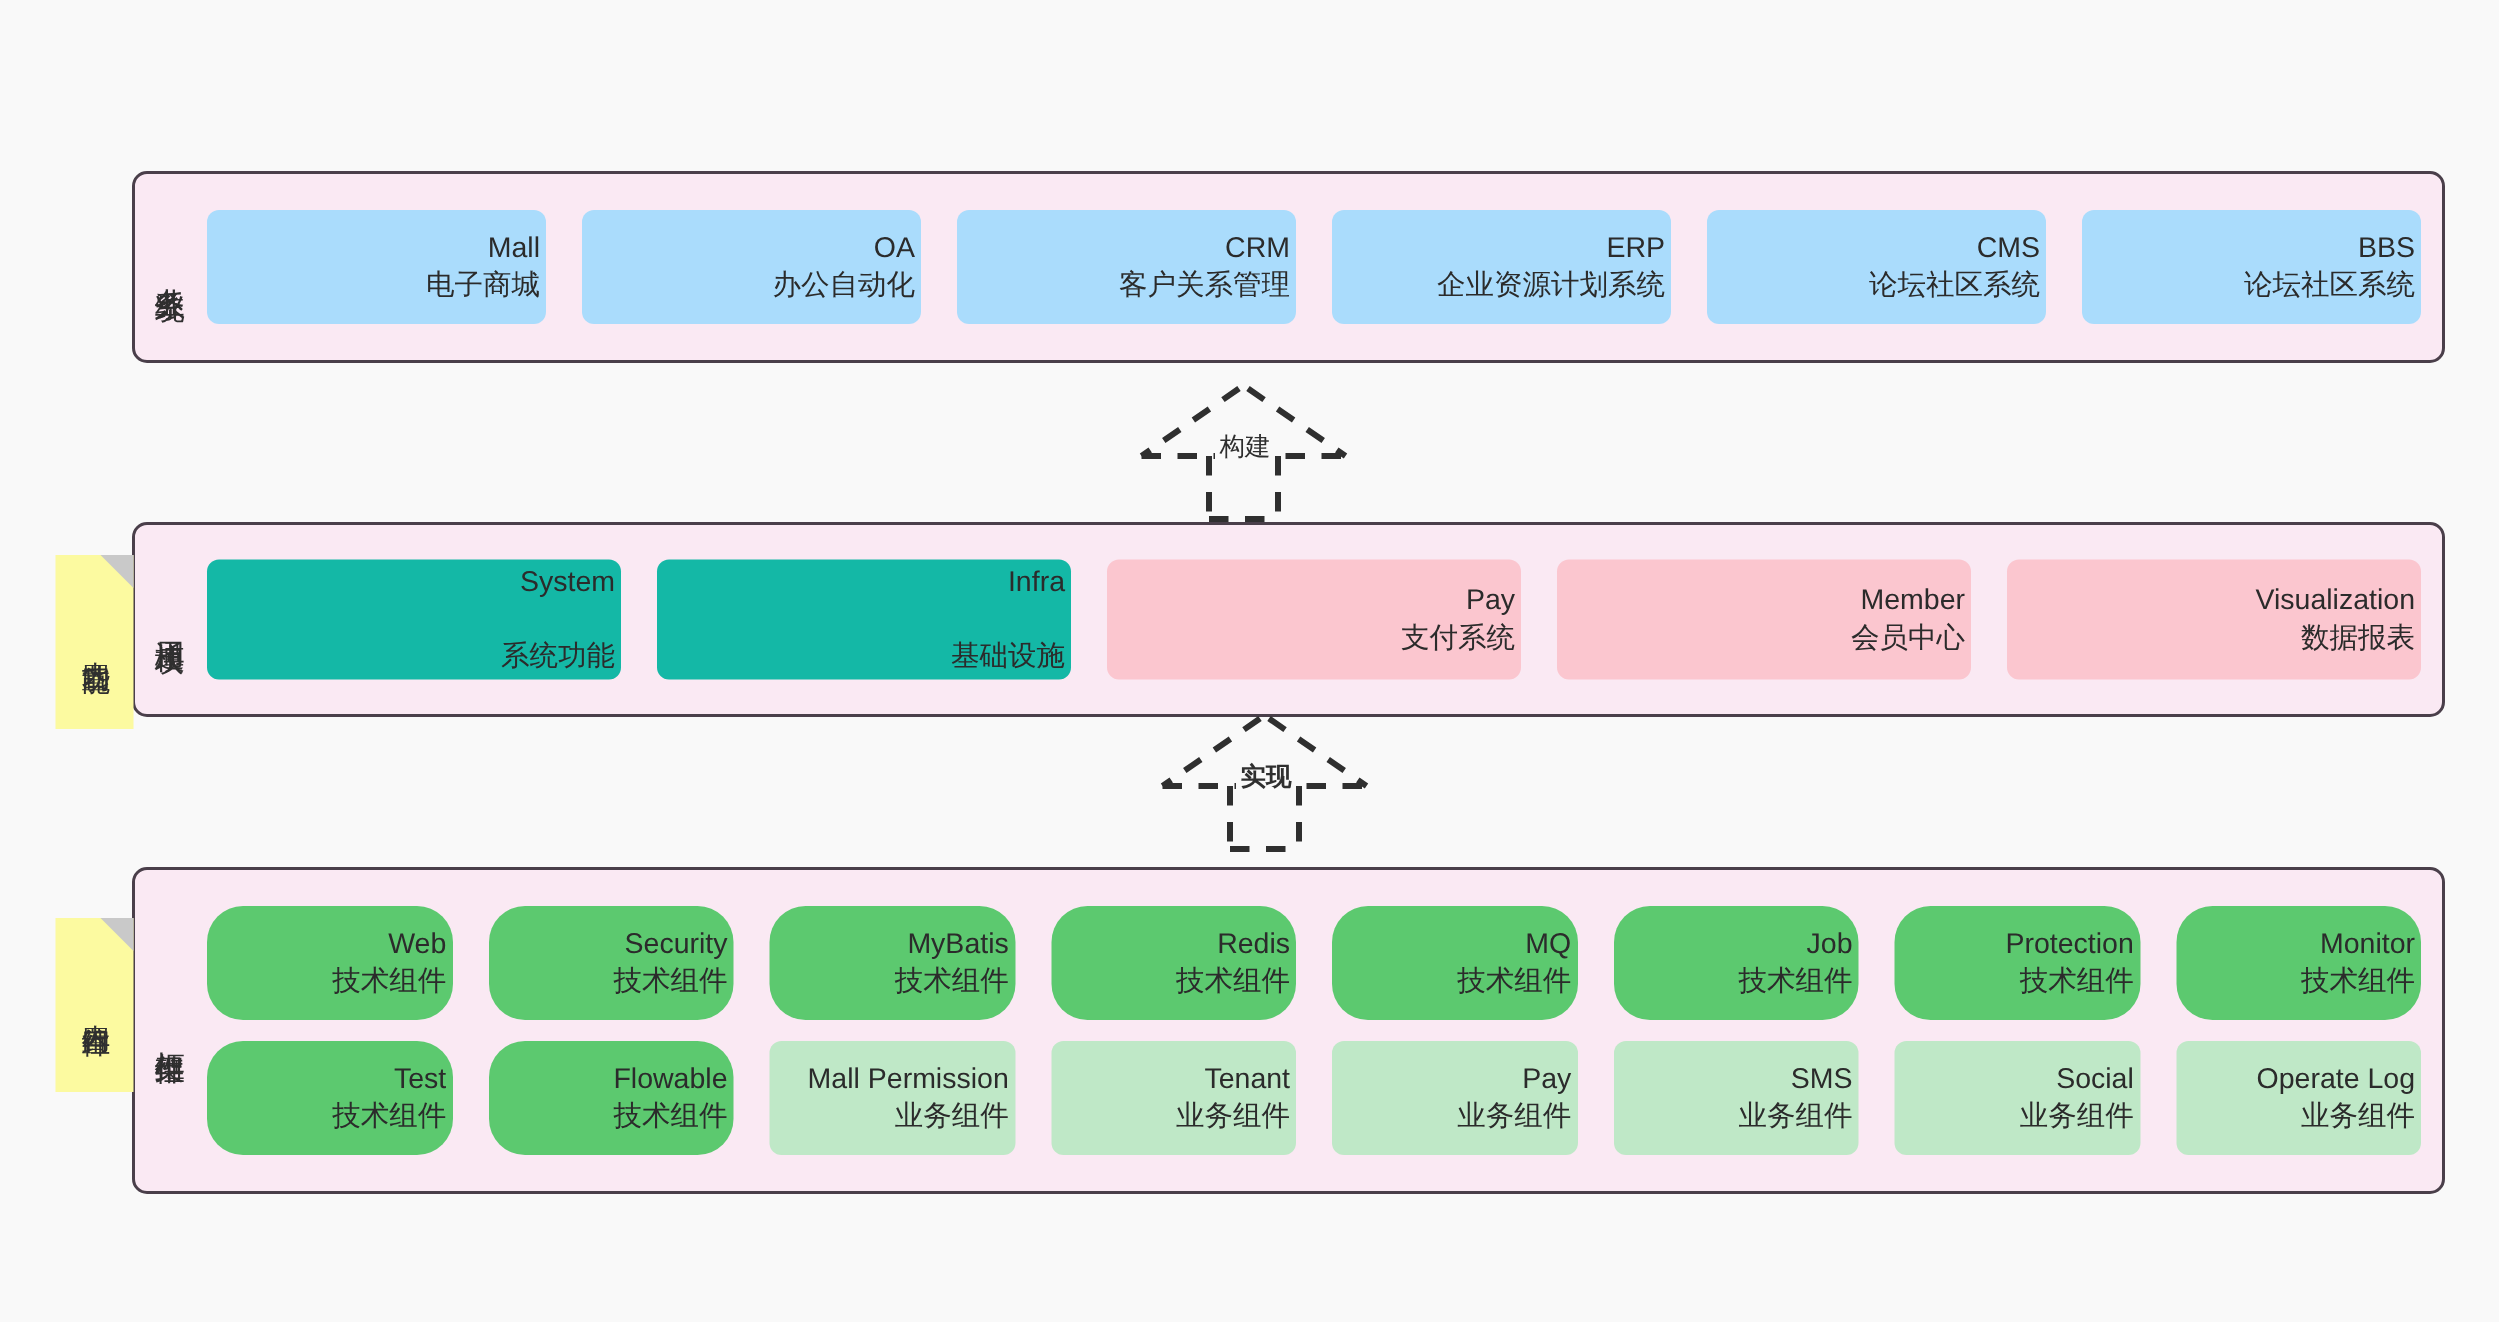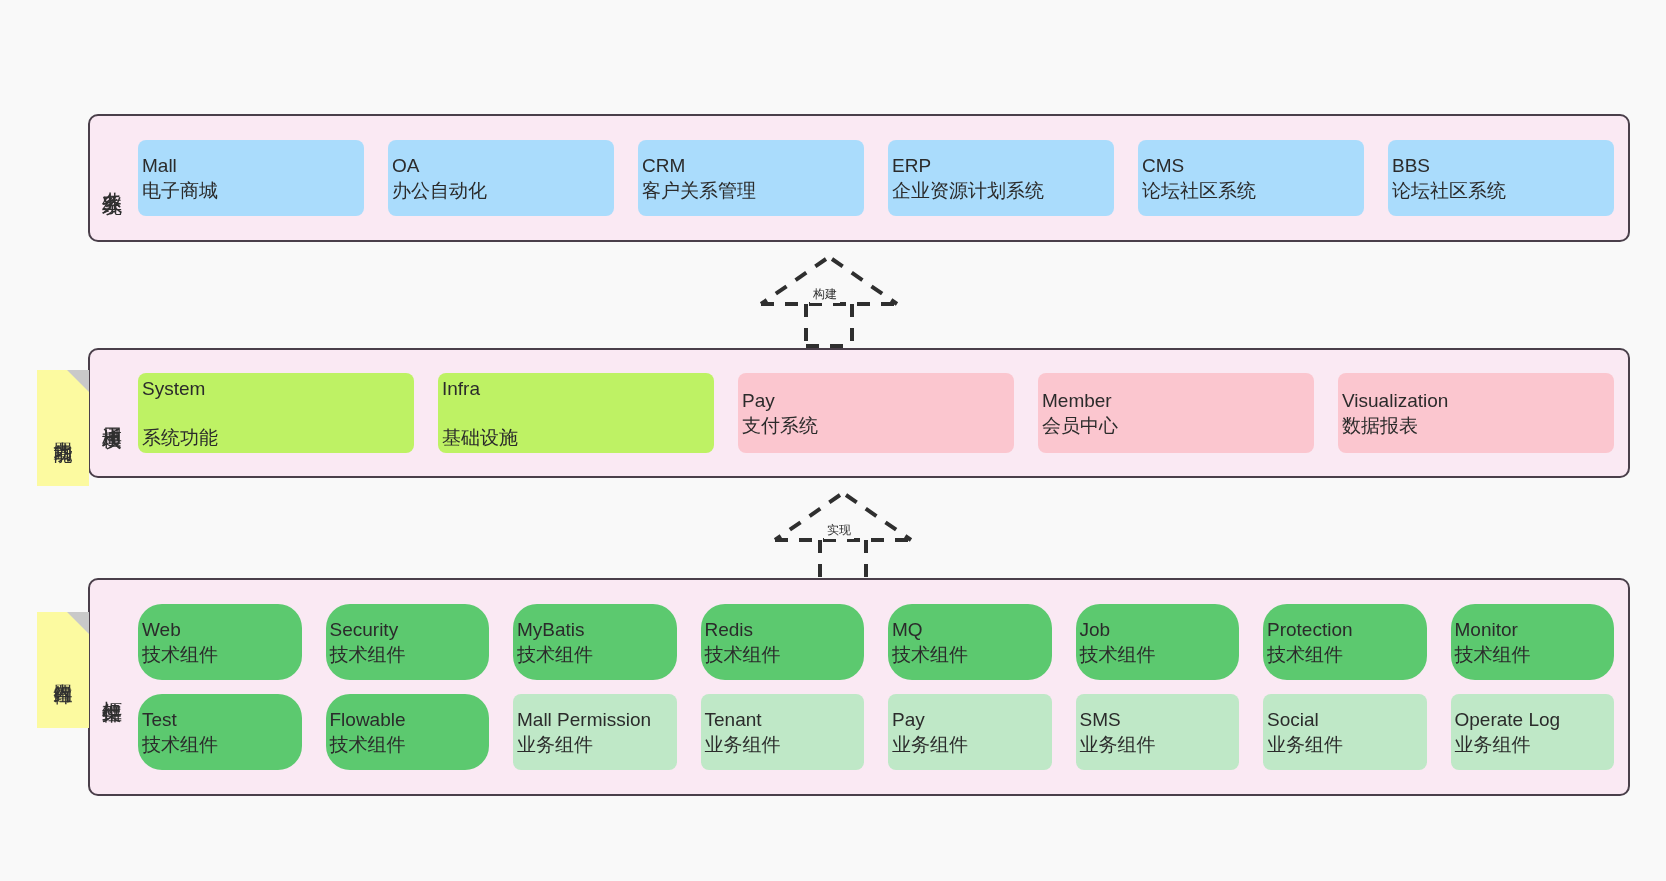--- a/index.html
+++ b/index.html
@@ -60,40 +60,40 @@
     flex-direction: row;
     gap: 24px;
   }
 
   
   .card {
     flex: 1 1 0;
     border-radius: 8px;
     display: flex;
     flex-direction: column;
-    align-items: flex-start;
+    align-items: flex-end;
     justify-content: center;
     text-align: center;
     font-size: 19px;
     line-height: 1.32;
     color: #2b2b2b;
     box-sizing: border-box;
     padding: 6px 4px;
     min-width: 0;
   }
   .card .en { white-space: nowrap; }
   .card .cn { white-space: nowrap; }
   .card.wrap-en .en { white-space: normal; }
 
   .h-biz   { height: 76px; }
   .h-mod   { height: 80px; }
   .h-comp  { height: 76px; }
 
   .c-blue       { background: #aadcfc; }
-  .c-red        { background: #bef264; gap: 23px; }
+  .c-red        { background: #14b8a6; gap: 23px; }
   .c-pink       { background: #fbc6cf; }
   .c-green      { background: #5cc96f; border-radius: 24px; }
   .c-green-soft { background: #bfe8c7; }
 
   
   .sticky {
     position: absolute;
     width: 52px;
     background: #fcfaa0;
     font-size: 19px;
@@ -117,21 +117,21 @@
     border-top: 22px solid #c9c9c9;
     border-left: 22px solid transparent;
   }
 
   
   .connector {
     position: absolute;
   }
   .connector .label {
     position: absolute;
-    font-size: 12px;
+    font-size: 17px;
     color: #2f2f2f;
     background: #f9f9f9;
     padding: 0 3px;
     white-space: nowrap;
     user-select: none;
   }
 </style>
 </head>
 <body>
 
@@ -207,21 +207,21 @@
         </div>
       </div>
     </div>
   </div>
 
   <div class="sticky" style="left:37px; top:370px; height:116px;">
     <span class="fold"></span>
     <span>内置功能</span>
   </div>
 
-  <div class="connector" style="left:770px; top:492px; width:150px; height:92px;">
+  <div class="connector" style="left:770px; top:476px; width:150px; height:92px;font-weight:bold;">
     <svg width="150" height="92" viewBox="0 0 150 92">
       <path d="M 70 3 L 5 48" fill="none" stroke="#2f2f2f" stroke-width="4" stroke-dasharray="13,11" stroke-linecap="butt"></path>
       <path d="M 76 3 L 141 48" fill="none" stroke="#2f2f2f" stroke-width="4" stroke-dasharray="13,11" stroke-linecap="butt"></path>
       <path d="M 5 48 L 141 48" fill="none" stroke="#2f2f2f" stroke-width="4" stroke-dasharray="13,11"></path>
       <path d="M 50 48 L 50 90" fill="none" stroke="#2f2f2f" stroke-width="4" stroke-dasharray="13,11"></path>
       <path d="M 96 48 L 96 90" fill="none" stroke="#2f2f2f" stroke-width="4" stroke-dasharray="13,11"></path>
       <path d="M 50 90 L 96 90" fill="none" stroke="#2f2f2f" stroke-width="4" stroke-dasharray="13,11"></path>
     </svg>
     <span class="label" style="left:54px; top:30px;">实现</span>
   </div>

